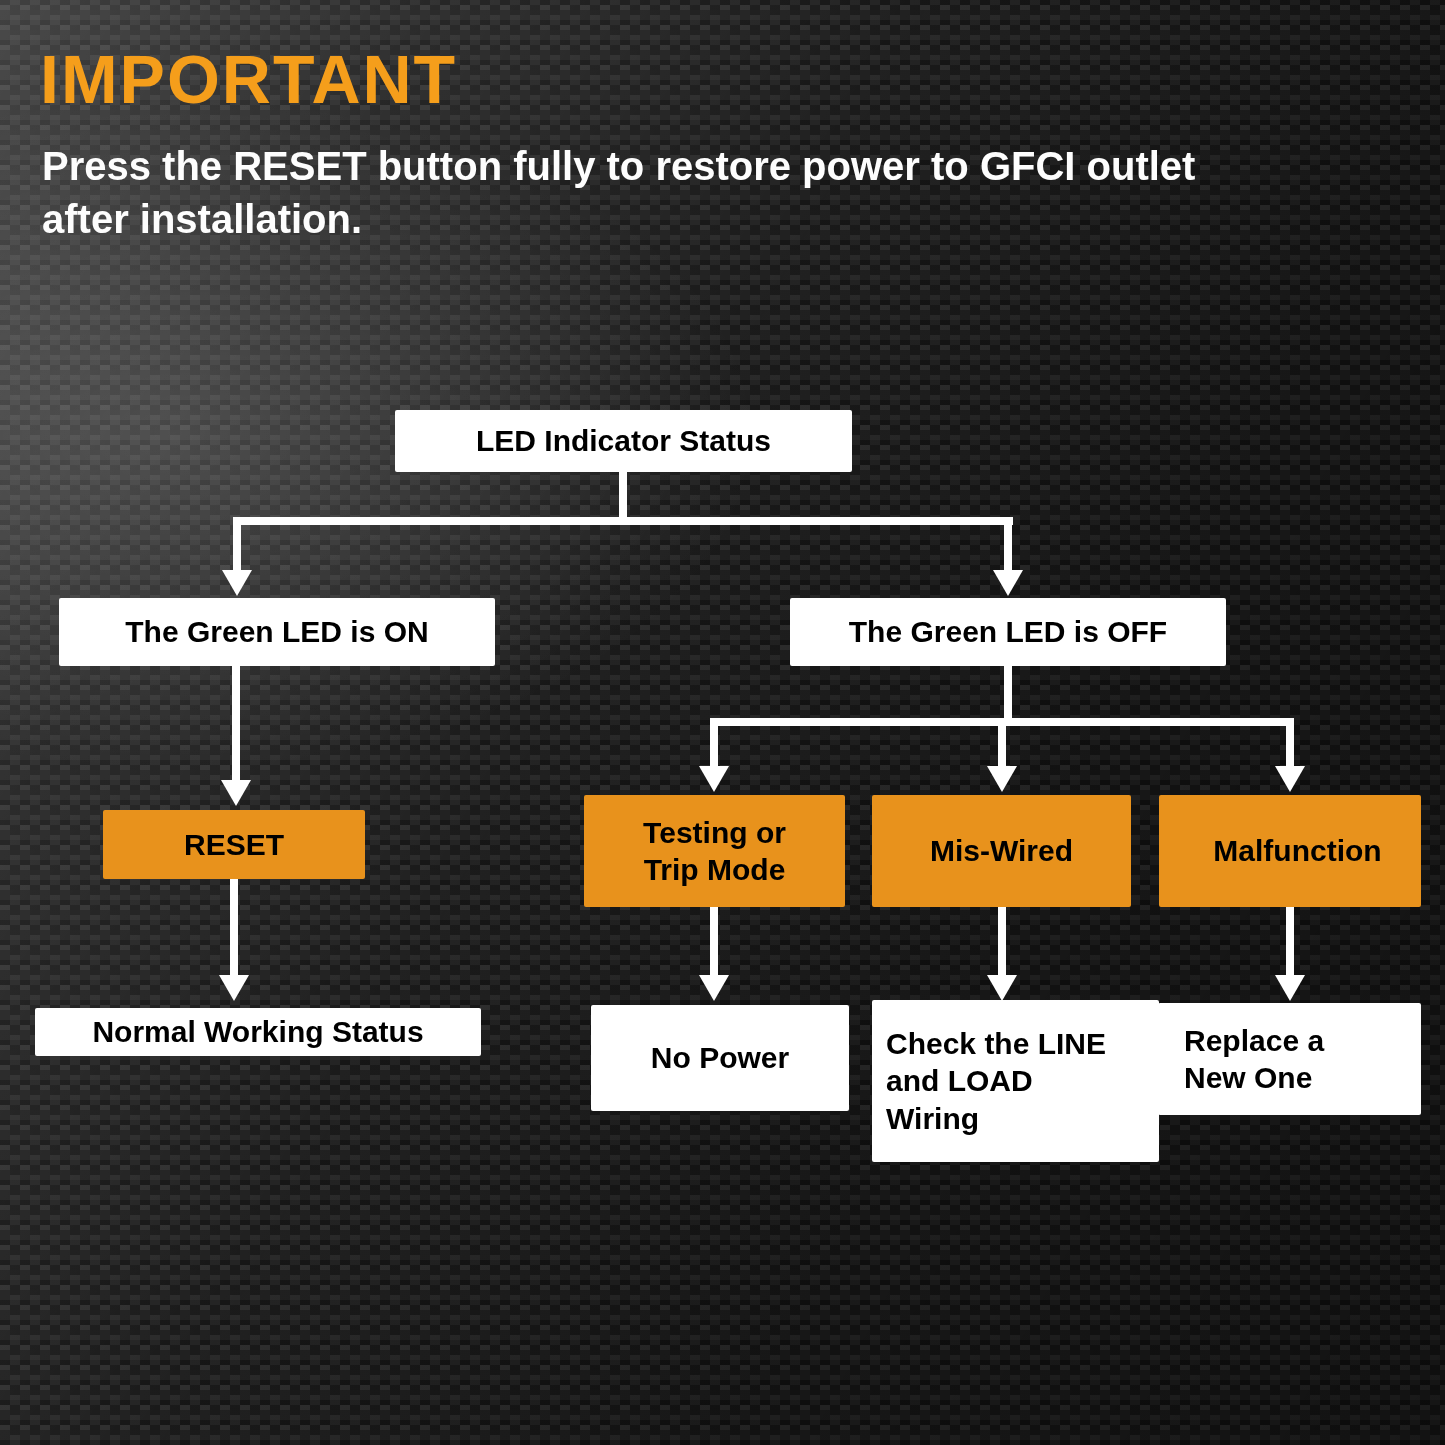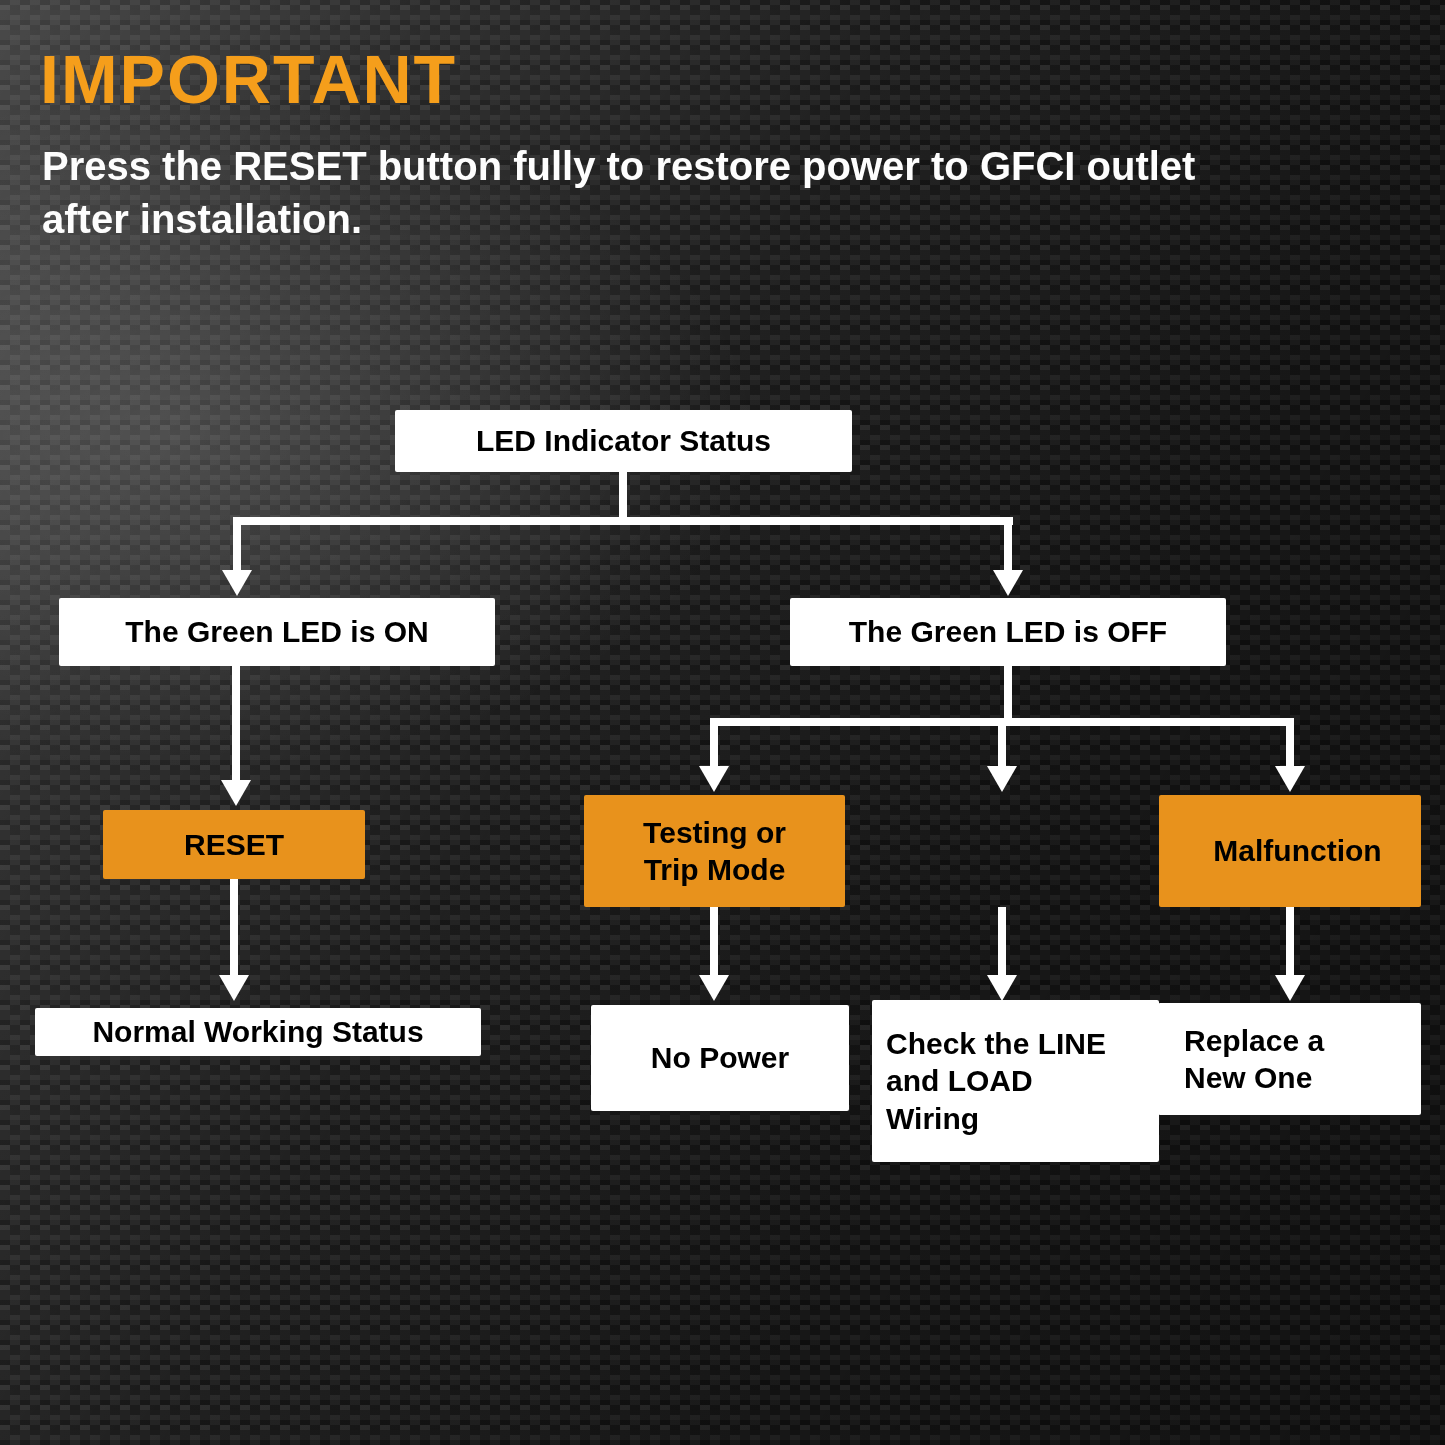--- a/index.html
+++ b/index.html
@@ -145,20 +145,21 @@
 
   <div class="vline" style="left:710px; top:720px; height:50px;"></div>
   <div class="arrowhead" style="left:699px; top:766px;"></div>
   <div class="vline" style="left:998px; top:720px; height:50px;"></div>
   <div class="arrowhead" style="left:987px; top:766px;"></div>
   <div class="vline" style="left:1286px; top:720px; height:50px;"></div>
   <div class="arrowhead" style="left:1275px; top:766px;"></div>
 
   <div class="node orange" style="left:584px; top:795px; width:261px; height:112px;">Testing or
 Trip Mode</div>
+  <div class="node orange" style="left:872px; top:795px; width:259px; height:112px;">Mis-Wired</div>
   <div class="node orange" style="left:1159px; top:795px; width:262px; height:112px;padding-left:25px;">Malfunction</div>
 
   <div class="vline" style="left:710px; top:907px; height:70px;"></div>
   <div class="arrowhead" style="left:699px; top:975px;"></div>
   <div class="vline" style="left:998px; top:907px; height:70px;"></div>
   <div class="arrowhead" style="left:987px; top:975px;"></div>
   <div class="vline" style="left:1286px; top:907px; height:70px;"></div>
   <div class="arrowhead" style="left:1275px; top:975px;"></div>
 
   <div class="node white" style="left:591px; top:1005px; width:258px; height:106px;">No Power</div>

